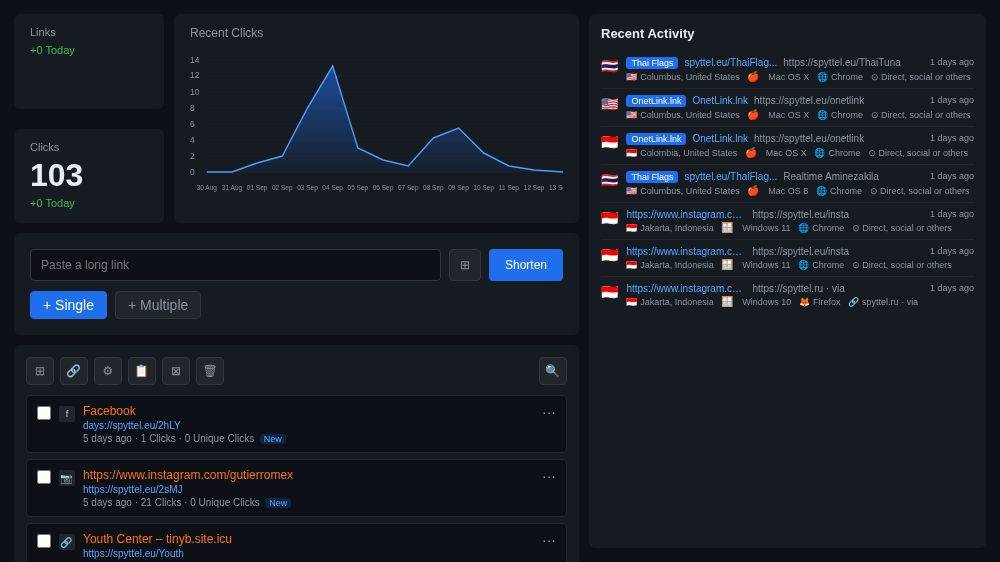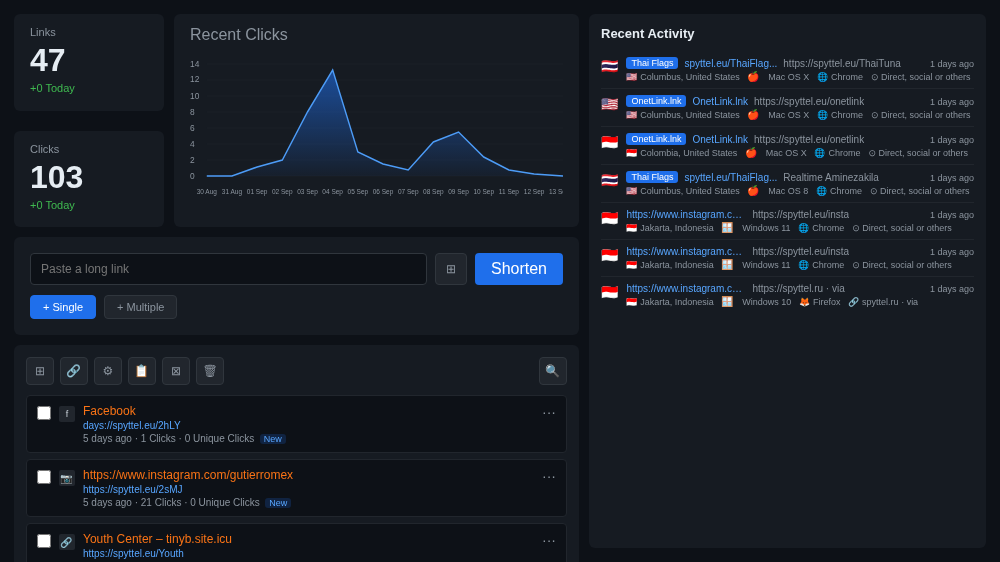--- a/index.html
+++ b/index.html
@@ -56,21 +56,21 @@
     }
     
     .chart-card {
       background: #161b22;
       border-radius: 6px;
       padding: 12px 16px;
       flex: 1;
       min-width: 0;
     }
     .chart-card .card-title {
-      font-size: 16px;
+      font-size: 12px;
       color: #8b949e;
       margin-bottom: 8px;
     }
     .top-section {
       display: flex;
       gap: 10px;
       height: 220px;
     }
     .stats-col {
       display: flex;
@@ -110,35 +110,35 @@
       display: flex; align-items: center; justify-content: center;
       cursor: pointer;
       font-size: 12px;
     }
     .shorten-btn {
       background: #1f6feb;
       border: none;
       border-radius: 4px;
       color: #fff;
       padding: 7px 16px;
-      font-size: 16px;
+      font-size: 12px;
       cursor: pointer;
       white-space: nowrap;
     }
     .toggle-row {
       display: flex;
       gap: 8px;
     }
     .toggle-btn {
       background: #21262d;
       border: 1px solid #30363d;
       border-radius: 4px;
       color: #8b949e;
       padding: 5px 12px;
-      font-size: 11px;
+      font-size: 14px;
       cursor: pointer;
     }
     .toggle-btn.active {
       background: #1f6feb;
       color: #fff;
       border-color: #1f6feb;
     }
     
     .links-card {
       background: #161b22;
@@ -231,21 +231,21 @@
       align-items: flex-start;
     }
     .activity-item:last-child { border-bottom: none; }
     .activity-flag {
       font-size: 14px; flex-shrink: 0; margin-top: 1px;
     }
     .activity-content { flex: 1; min-width: 0; }
     .activity-row1 {
       display: flex;
       gap: 6px;
-      align-items: flex-end;
+      align-items: flex-start;
       margin-bottom: 2px;
       flex-wrap: wrap;
     }
     .tag-badge {
       background: #1f6feb;
       color: #fff;
       border-radius: 3px;
       padding: 1px 5px;
       font-size: 9px;
       white-space: nowrap;
@@ -290,21 +290,20 @@
 
 <div class="main-container">
 
   <div class="left-panel">
 
     <div class="top-section">
 
       <div class="stats-col">
         <div class="stat-card">
           <div class="card-title">Links</div>
-          <div class="card-value">47</div>
           <div class="card-delta">+0 Today</div>
         </div>
         <div class="stat-card">
           <div class="card-title">Clicks</div>
           <div class="card-value">103</div>
           <div class="card-delta">+0 Today</div>
         </div>
       </div>
 
       <div class="chart-card">

